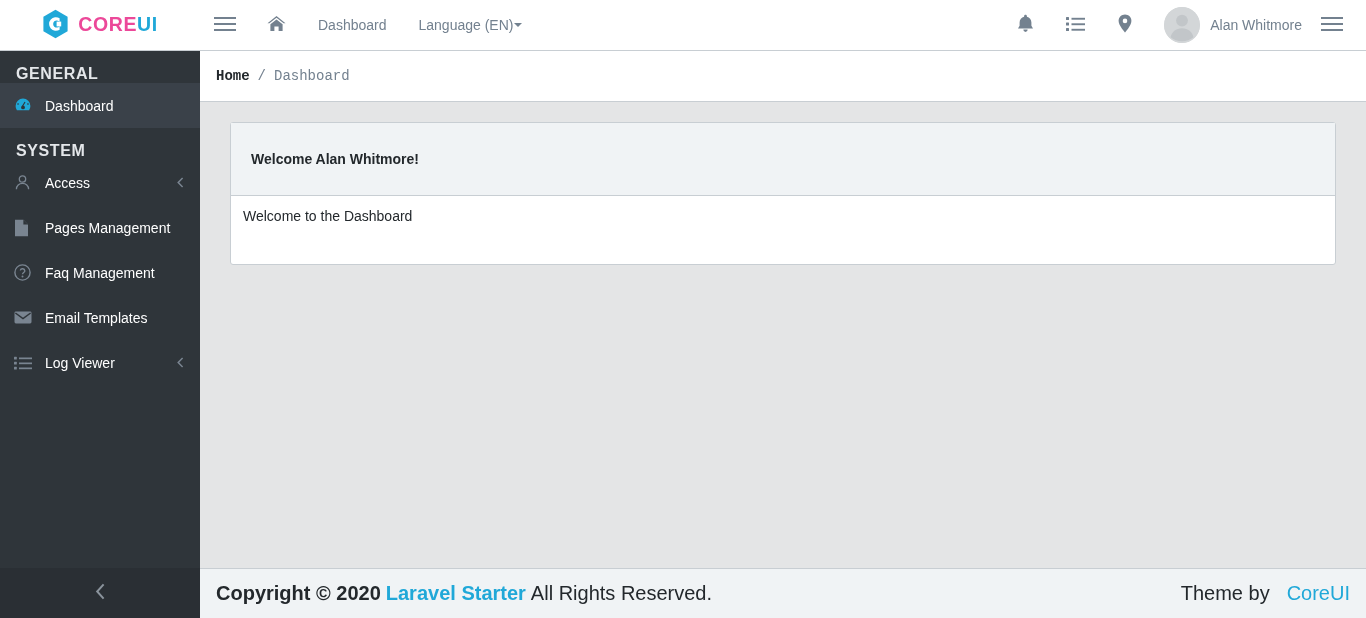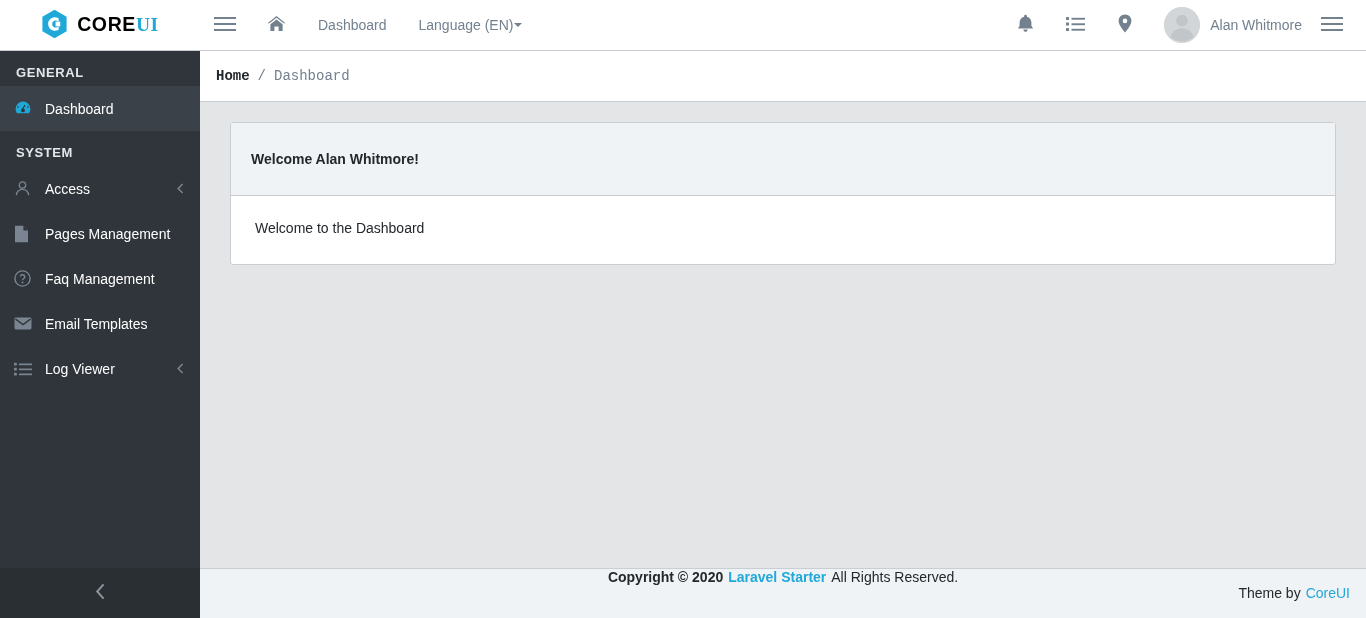--- a/index.html
+++ b/index.html
@@ -27,22 +27,22 @@
     width: 200px; height: 50px;
     display: flex; align-items: center; justify-content: center;
     flex: 0 0 200px;
   }
   .brand-logo { display: flex; align-items: center; gap: 9px; }
   .brand-mark { display: block; }
   .brand-text {
     font-size: 19.5px; font-weight: bold; letter-spacing: .6px;
     line-height: 1;
   }
-  .brand-core { color: #000000; margin-top: 36px; }
-  .brand-ui { color: #20a8d8; font-family: Liberation Serif, serif; }
+  .brand-core { color: #ec4899; margin-top: 36px; }
+  .brand-ui { color: #20a8d8; }
 
   .hdr-left { display: flex; align-items: center; height: 50px; }
   .hdr-right { display: flex; align-items: center; height: 50px; margin-left: auto; padding-right: 14px; }
 
   .nav-toggler {
     width: 50px; height: 50px;
     display: flex; align-items: center; justify-content: center;
     cursor: pointer;
   }
   .nav-home {
@@ -89,22 +89,22 @@
   
   .sidebar {
     position: absolute; top: 51px; left: 0;
     width: 200px; height: 567px;
     background: #2f353a;
     display: flex; flex-direction: column;
     z-index: 20;
   }
   .sidebar-nav { flex: 1 1 auto; padding-top: 0; overflow: hidden; }
   .nav-title {
-    padding: 14px 16px 6px 16px;
-    font-size: 13px; font-weight: bold;
+    padding: 14px 16px 0 16px;
+    font-size: 16px; font-weight: bold;
     letter-spacing: .6px;
     color: #e4e7ea; text-transform: uppercase;
   }
   .side-item {
     display: flex; align-items: center;
     height: 45px; padding: 0 16px 0 14px;
     color: #ffffff; text-decoration: none;
     font-size: 14px; cursor: pointer;
   }
   .side-item .s-icon {
@@ -155,39 +155,38 @@
     width: 100%;
   }
   .card-header {
     background: #f0f3f5;
     border-bottom: 1px solid #c8ced3;
     padding: 28px 20px;
     font-weight: bold; font-size: 14px;
     color: #23282c;
   }
   .card-body {
-    padding: 24px;
+    padding: 12px;
     font-size: 14px; color: #23282c;
     min-height: 68px;
   }
 
   
   .footer {
     position: absolute; bottom: 0; left: 200px;
     width: 1166px; height: 50px;
     background: #f0f3f5;
     border-top: 1px solid #c8ced3;
     display: flex; align-items: center;
     padding: 0 16px;
-    font-size: 14px; color: #23282c;
+    font-size: 20px; color: #23282c;
     z-index: 15;
-    flex-direction: column;
   }
   .footer-left { display: flex; gap: 5px; align-items: center; }
-  .footer-right { margin-left: auto; display: flex; gap: 5px; align-items: flex-end; color: #23282c; }
+  .footer-right { margin-left: auto; display: flex; gap: 17px; align-items: flex-end; color: #23282c; }
   .fw-bold { font-weight: bold; }
   .link { color: #20a8d8; text-decoration: none; cursor: pointer; }
 </style>
 </head>
 <body>
 
 <div class="app">
 
   <div class="header">
 

